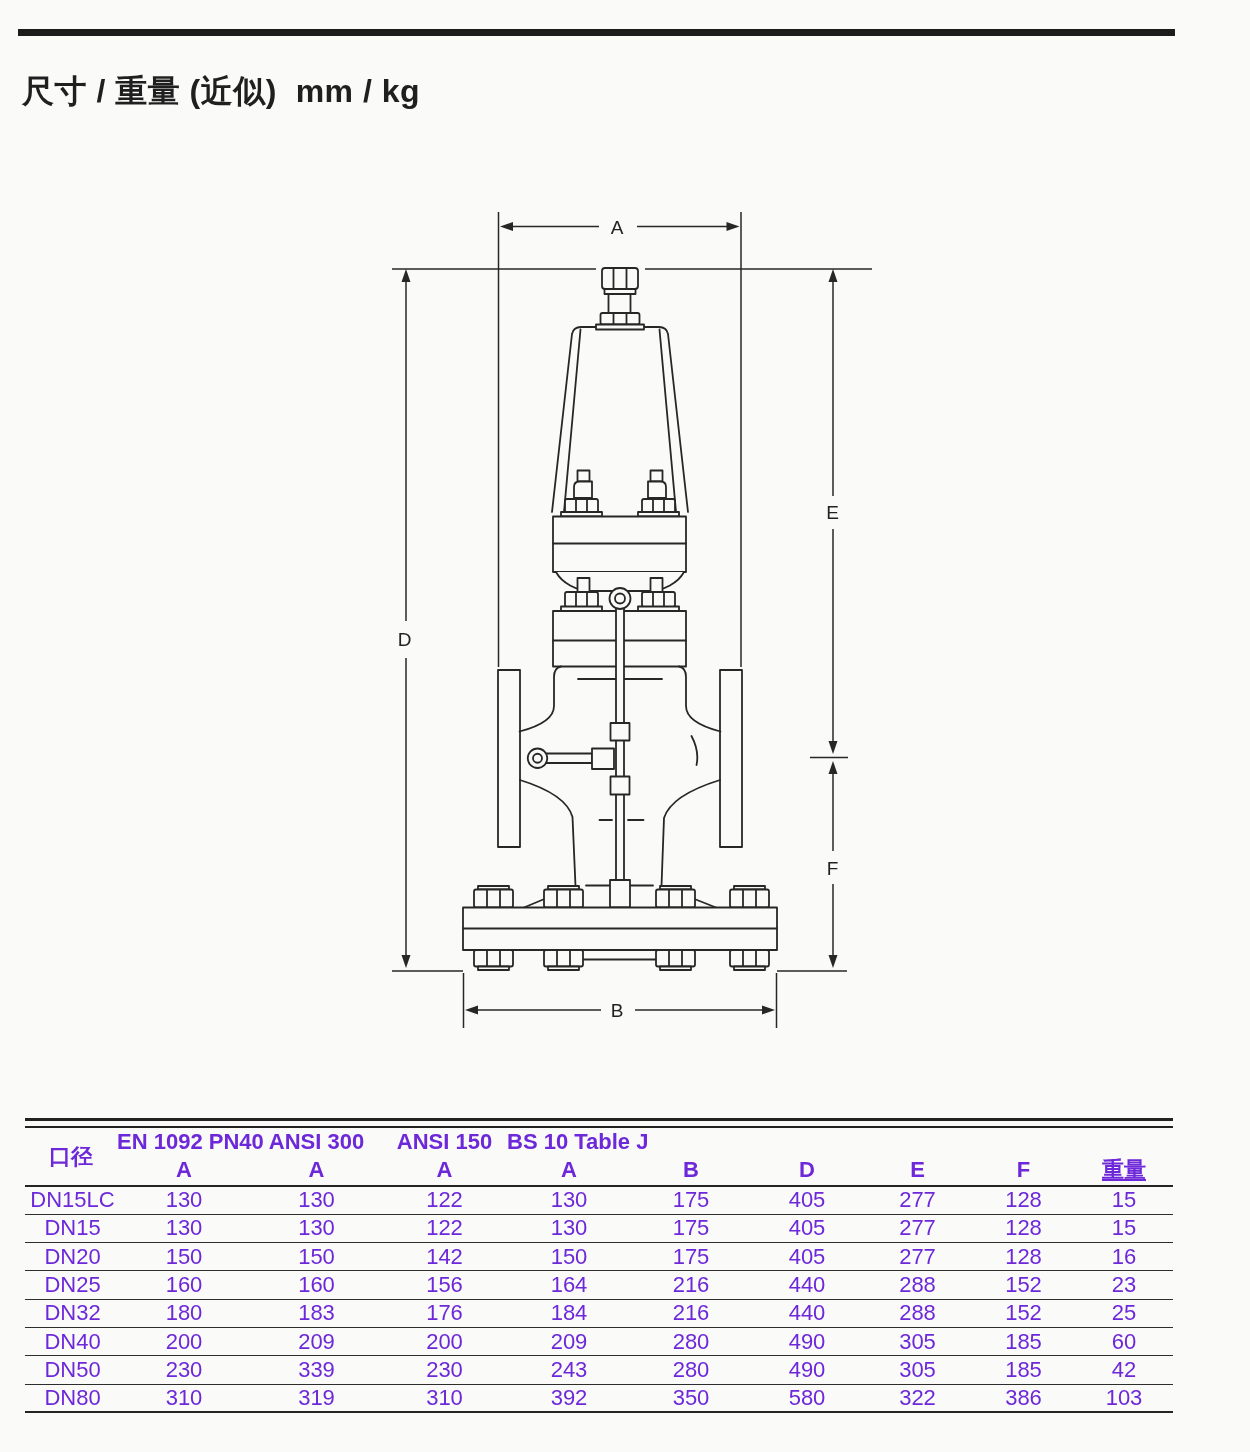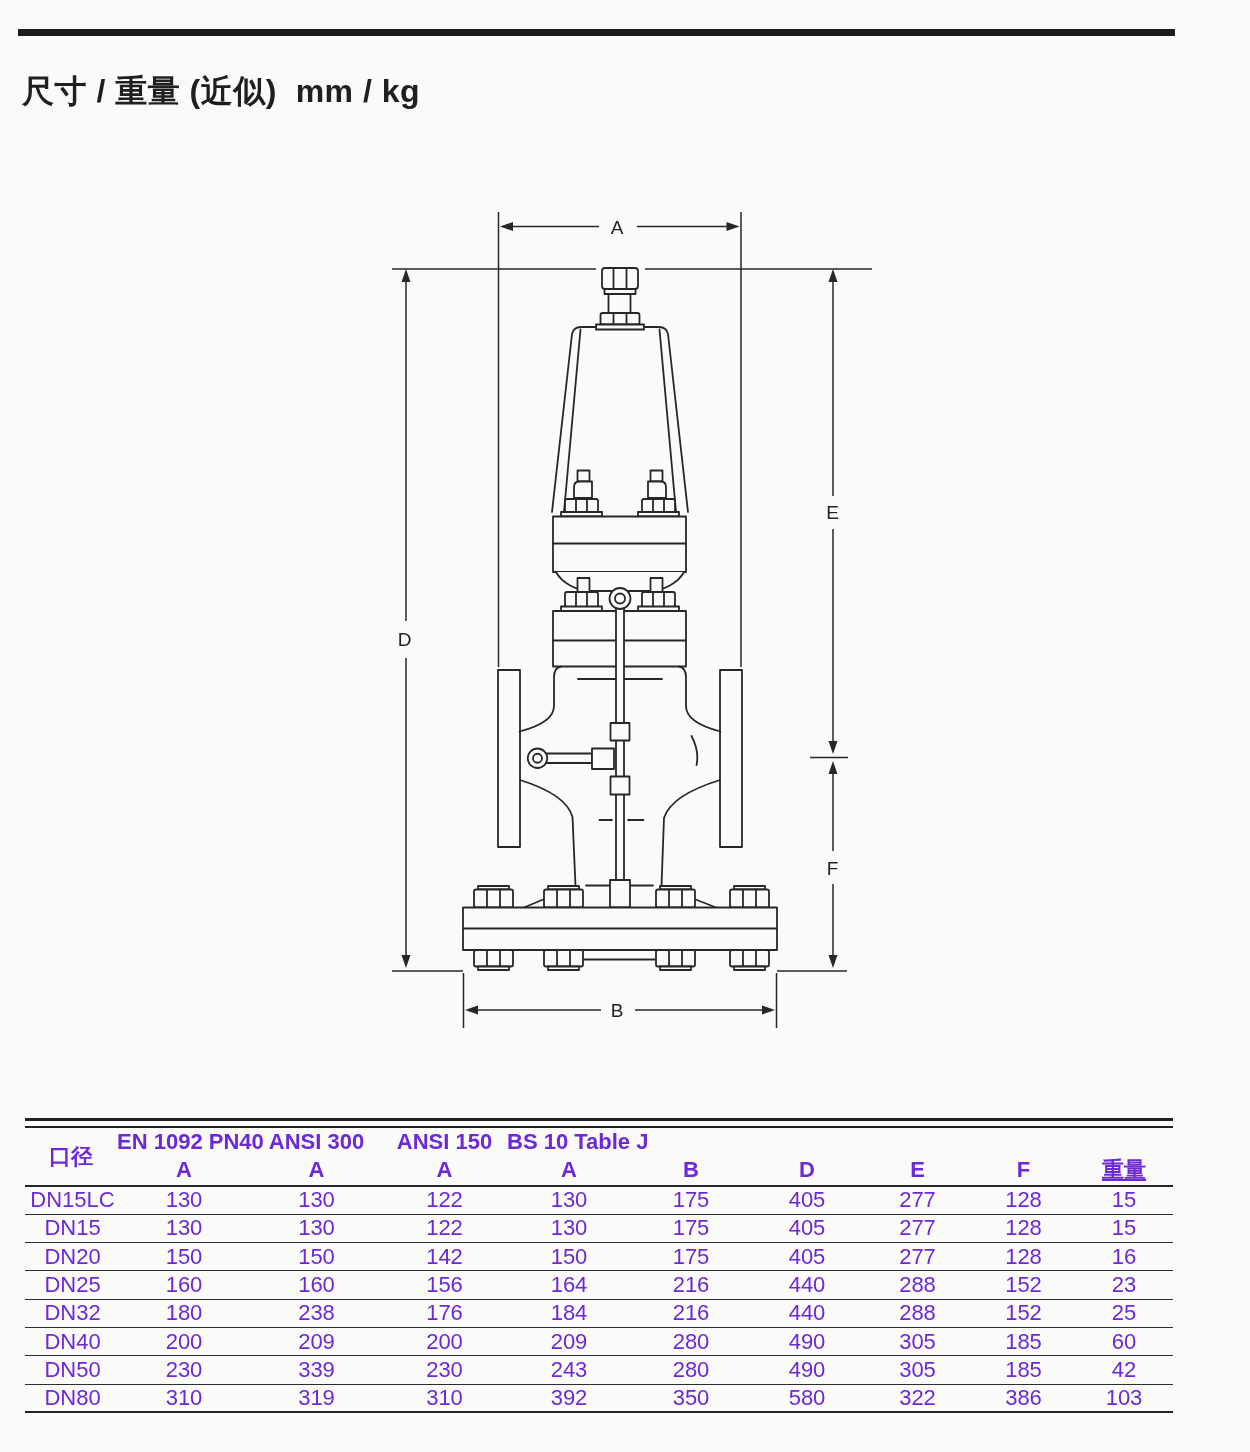--- a/index.html
+++ b/index.html
@@ -330,21 +330,21 @@
           <td>164</td>
         <td>216</td>
           <td>440</td>
         <td>288</td>
           <td>152</td>
         <td>23</td>
       </tr>
       <tr>
         <td class="bore">DN32</td>
         <td>180</td>
-          <td>238</td>
+          <td>183</td>
         <td>176</td>
           <td>184</td>
         <td>216</td>
           <td>440</td>
         <td>288</td>
           <td>152</td>
         <td>25</td>
       </tr>
       <tr>
         <td class="bore">DN40</td>

